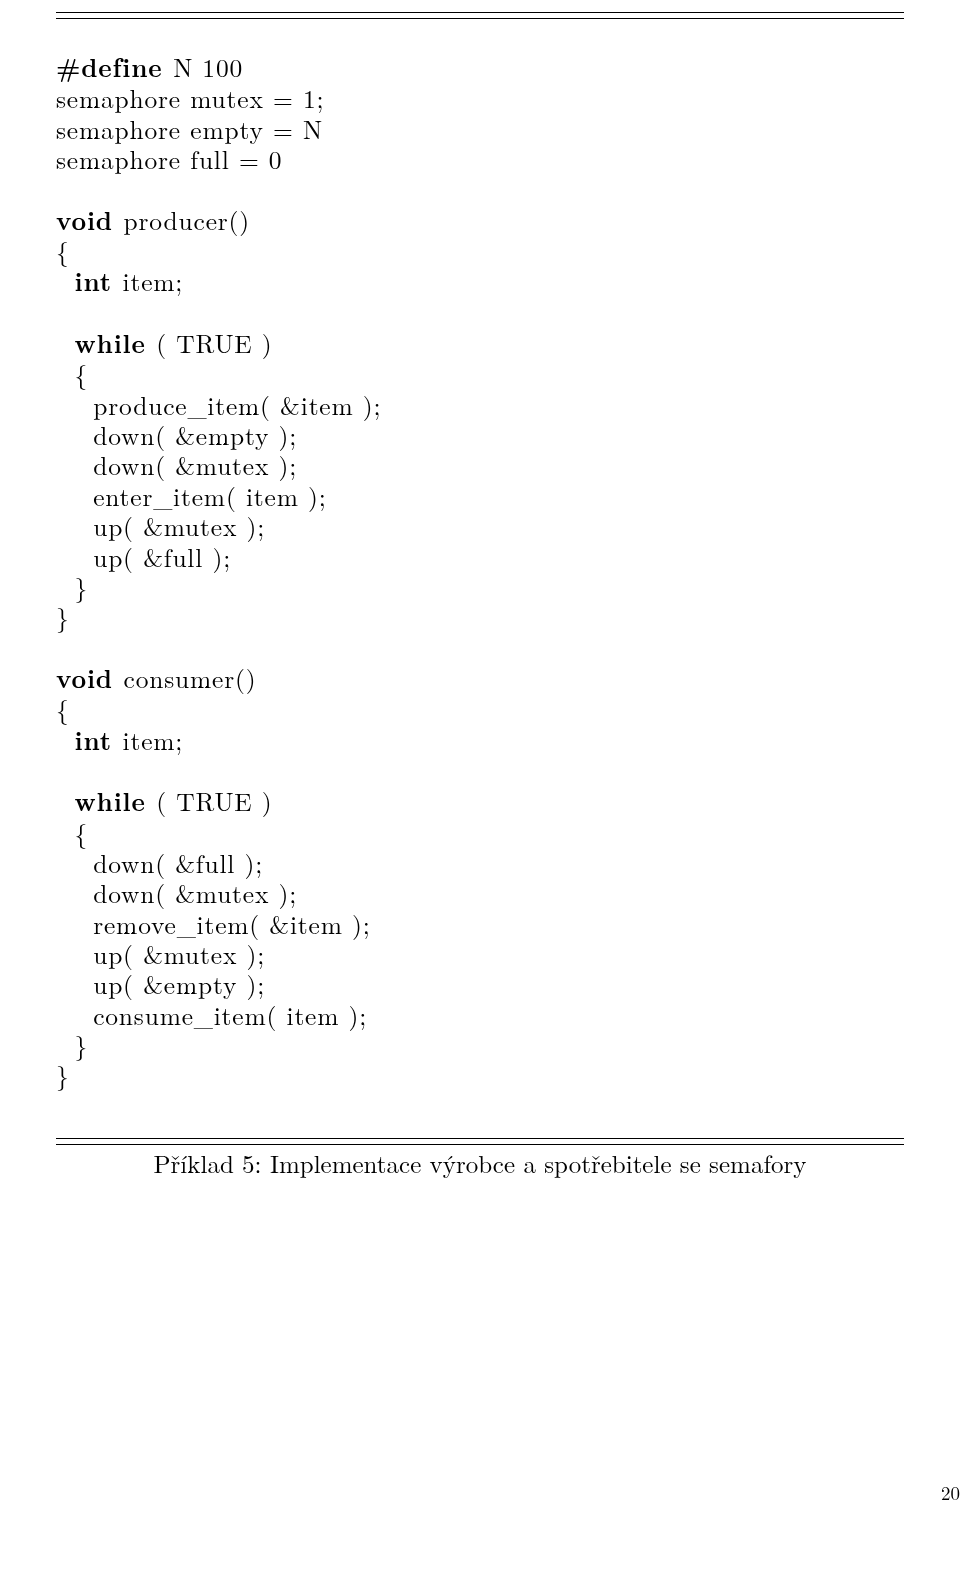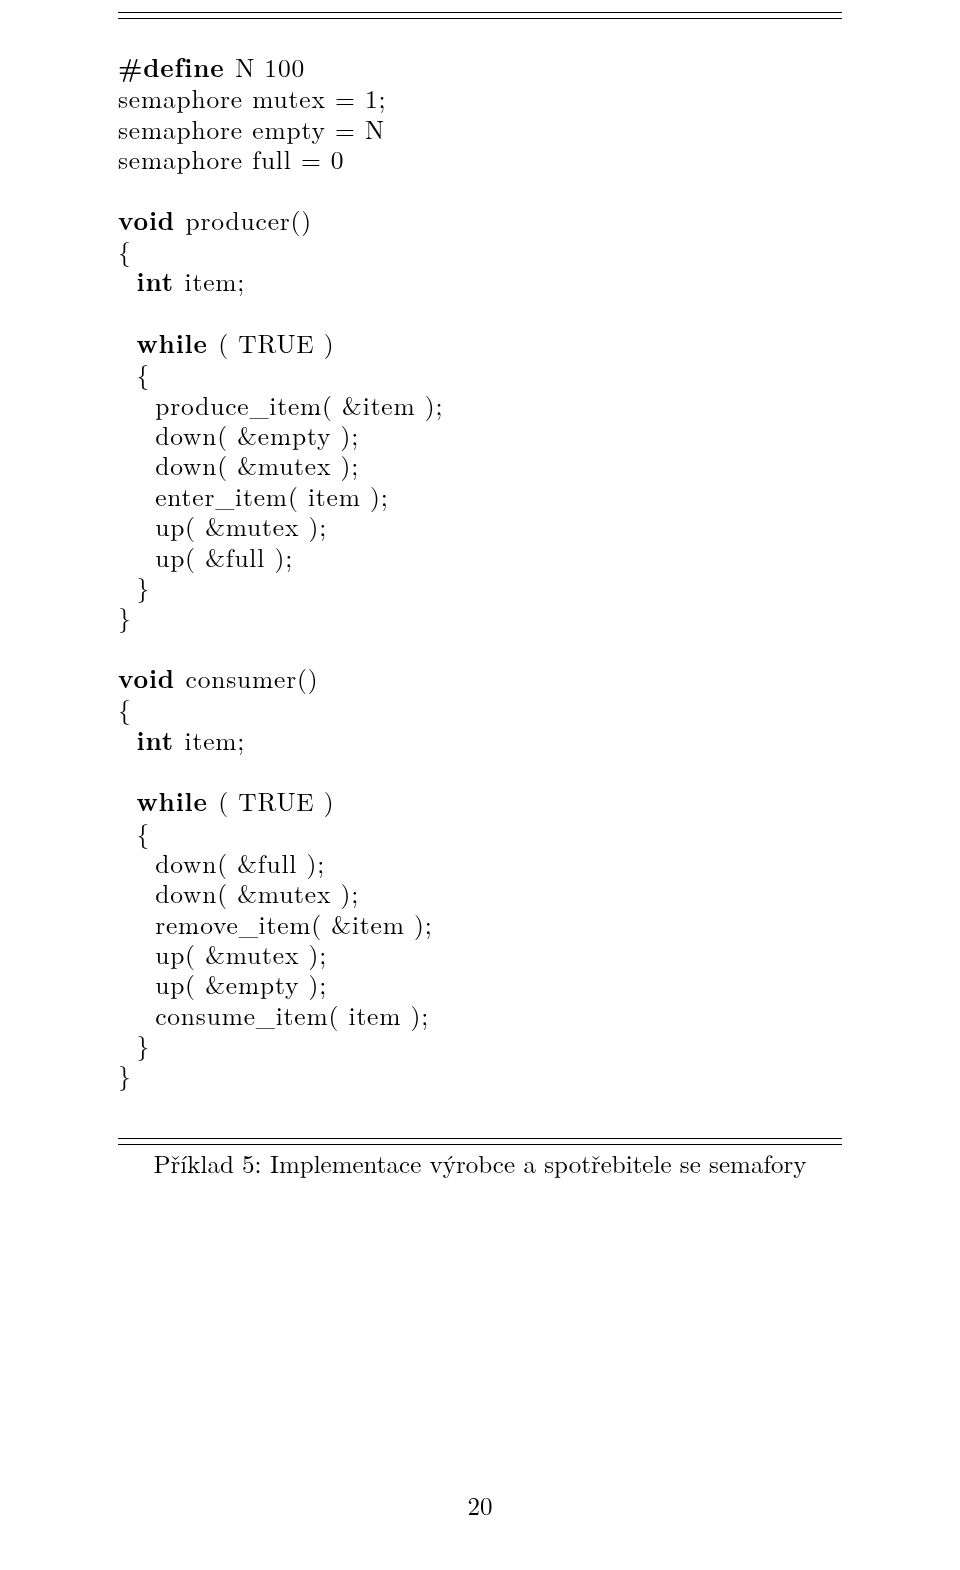--- a/index.html
+++ b/index.html
@@ -1,26 +1,26 @@
 <!DOCTYPE html>
 <html><head>
 <meta charset="utf-8">
 <style>
   * { margin: 0; padding: 0; box-sizing: border-box; }
   html, body { width: 960px; height: 1570px; background: #ffffff; font-family: "Latin Modern Roman", "Computer Modern", Georgia, serif; color: #000; }
-  .page { width: 960px; height: 1570px; position: relative; padding: 0 118px; }
+  .page { width: 960px; height: 1570px; position: relative; padding: 0 56px; }
   .rule { border: none; border-top: 1px solid #000; height: 0; margin: 0; }
   .top-rules { padding-top: 12px; }
   .top-rules .rule + .rule { margin-top: 5px; }
   .code { font-family: "Latin Modern Roman", "Computer Modern", Georgia, serif; font-size: 25.5px; line-height: 1.19; white-space: pre; margin-top: 32px; letter-spacing: 0.8px; }
   .code .kw { font-weight: bold; }
   .bottom-rules { margin-top: 48px; }
   .bottom-rules .rule + .rule { margin-top: 5px; }
   .caption { text-align: center; font-size: 25px; color: #000; }
-  .pagenum { position: absolute; bottom: 48px; left: 0; right: 0; text-align: center; font-size: 25px; }
+  .pagenum { position: absolute; bottom: 64px; left: 0; right: 0; text-align: right; font-size: 19px; }
 </style>
 </head>
 <body>
 
 <div class="page">
   <div class="top-rules">
     <hr class="rule">
     <hr class="rule">
   </div>
 

